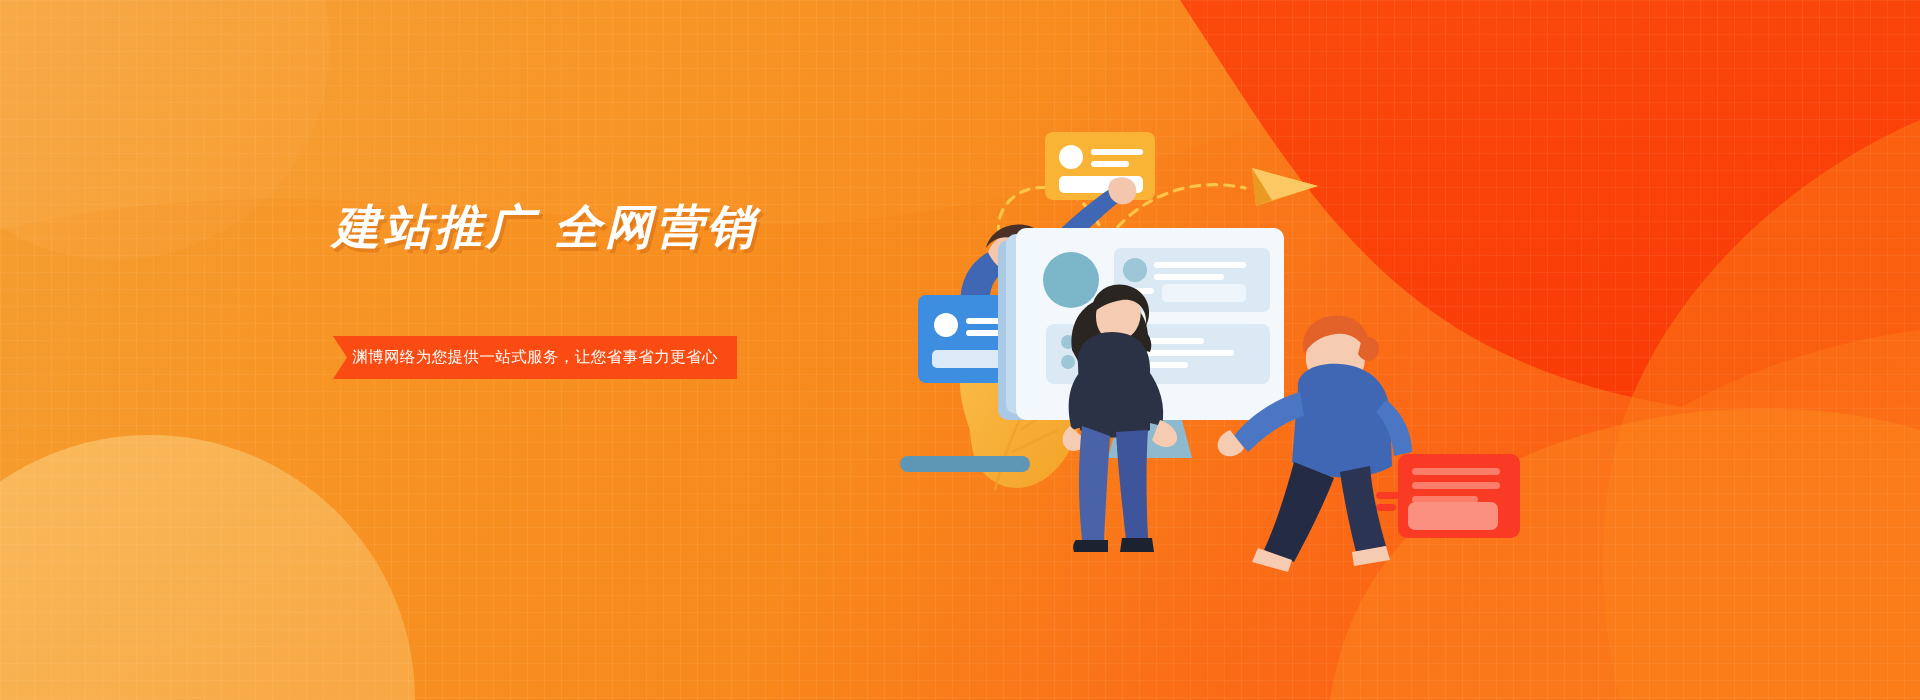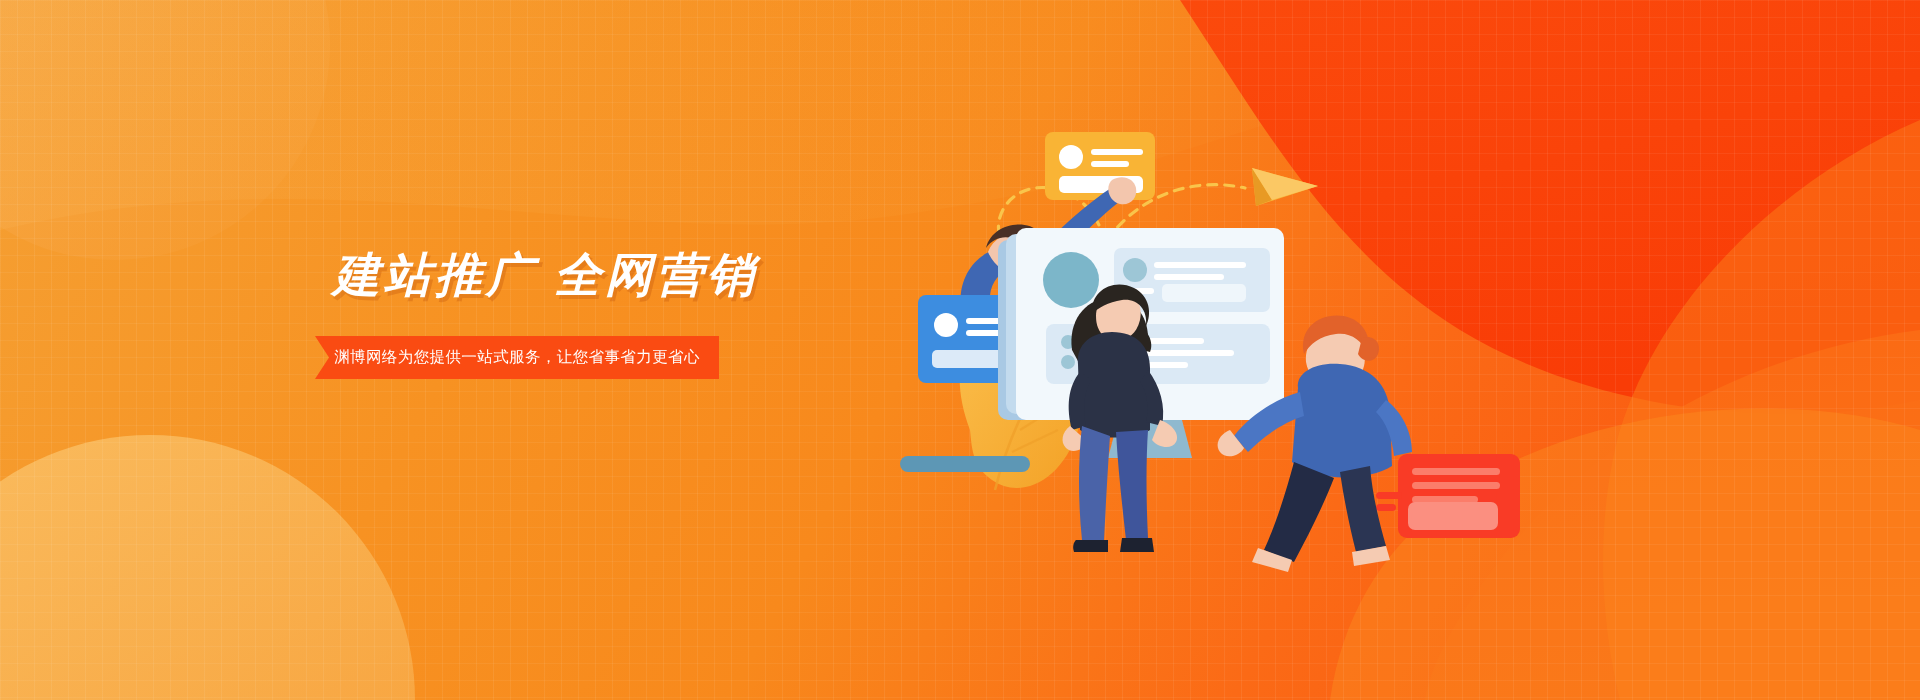--- a/index.html
+++ b/index.html
@@ -13,29 +13,29 @@
   .bg-layer{position:absolute;inset:0;overflow:hidden;}
   .bg-layer svg{position:absolute;inset:0;display:block;}
   .grid-tex{
     position:absolute;inset:0;
     background-image:
       repeating-linear-gradient(to right,rgba(255,255,255,.07) 0 1px,transparent 1px 17px),
       repeating-linear-gradient(to bottom,rgba(255,255,255,.055) 0 1px,transparent 1px 17px);
     pointer-events:none;
   }
   
-  .copy{position:absolute;left:333px;top:196px;width:640px;margin-top:48px;}
+  .copy{position:absolute;left:333px;top:196px;width:640px;}
   .headline{
     color:#fff;font-weight:bold;font-style:italic;
     font-size:47px;line-height:62px;letter-spacing:4px;
     white-space:nowrap;
     text-shadow:3px 4px 0 rgba(190,80,10,.30);
   }
   .ribbon{
-    position:absolute;left:315px;top:336px;height:43px;width:404px;
+    position:absolute;left:333px;top:336px;height:43px;width:404px;
     background:#fa4b12;color:#fff;
     display:flex;align-items:center;justify-content:center;
     font-size:15.5px;letter-spacing:.4px;
     clip-path:polygon(0 0,100% 0,100% 100%,0 100%,14px 50%);
   }
   
   .illus{position:absolute;left:900px;top:100px;width:720px;height:500px;}
   .illus svg{display:block;width:100%;height:100%;overflow:visible;}
 </style>
 </head>

